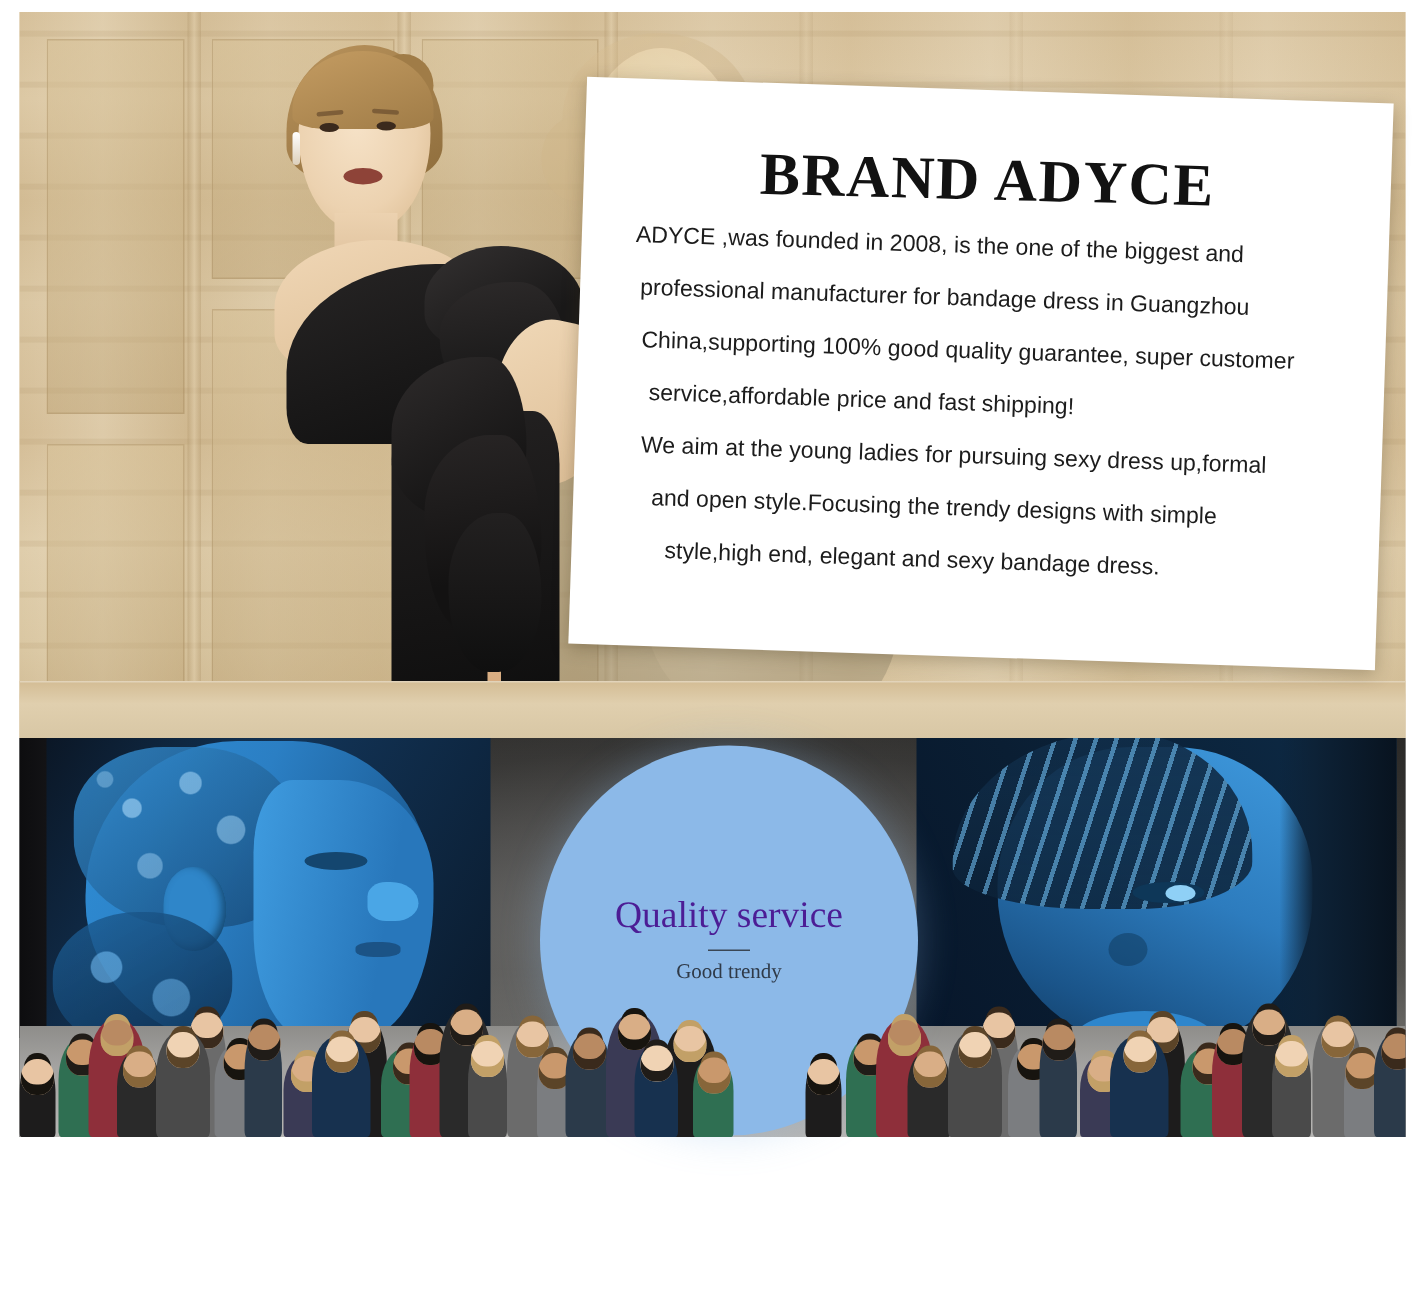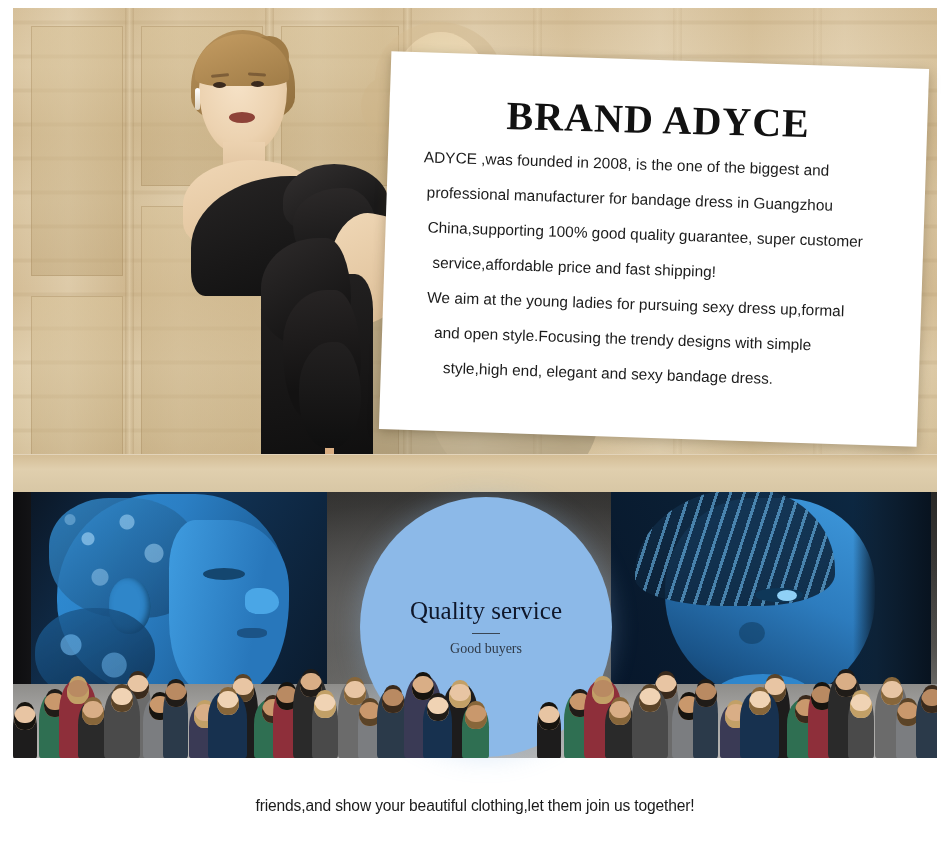--- a/index.html
+++ b/index.html
@@ -575,21 +575,21 @@
     font-family: "Liberation Serif", serif;
     font-size: 44px;
     letter-spacing: 2px;
     color: #303b4d;
     line-height: 1;
     margin-bottom: 12px;
   }
   .badge-sub {
     font-family: "Liberation Serif", serif;
     font-size: 25px;
-    color: #0f172a;
+    color: #4c1d95;
     line-height: 1;
     margin-bottom: 10px;
   }
   .badge-rule {
     width: 28px;
     height: 1px;
     background: #3a4654;
     margin-bottom: 8px;
   }
   .badge-note {
@@ -840,20 +840,19 @@
         </div>
         <div class="person" style="width: 31px; height: 69px; left: 379px; background: rgb(43, 58, 74); z-index: 12;">
           <div class="head" style="background: rgb(185, 138, 98); box-shadow: rgb(58, 42, 28) 0px -7px 0px 0px inset, rgb(58, 42, 28) 0px -6px 0px -2px;"></div>
         </div>
       </div>
   </div>
 
   <div class="badge">
     <div class="badge-sub">Quality service</div>
     <div class="badge-rule"></div>
-    <div class="badge-note">Good buyers</div>
+    <div class="badge-note">Good trendy</div>
   </div>
 
   <div class="caption">
-    <div class="caption-line l2">friends,and show your beautiful clothing,let them join us together!</div>
   </div>
 
 </div>
 
 </body></html>

